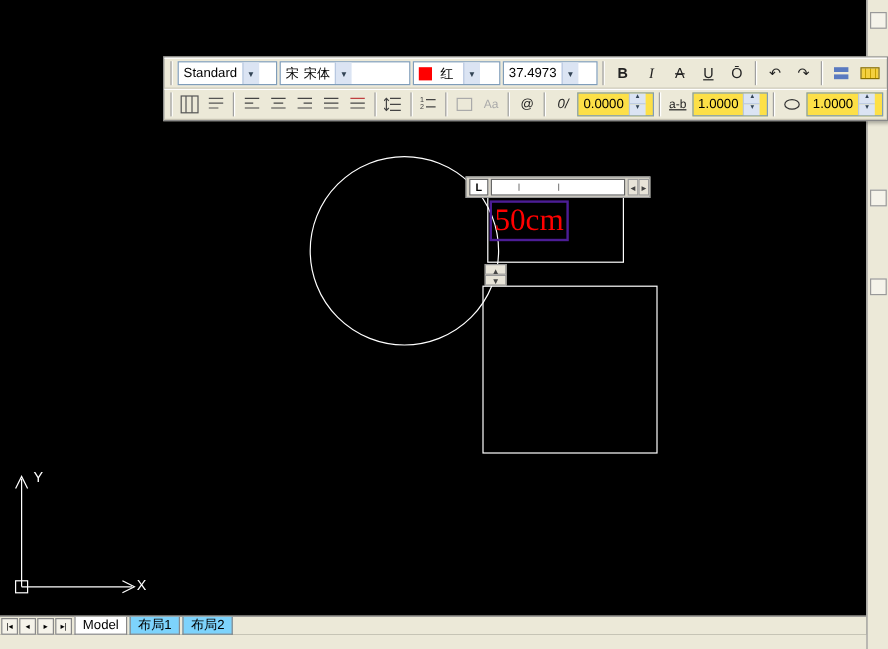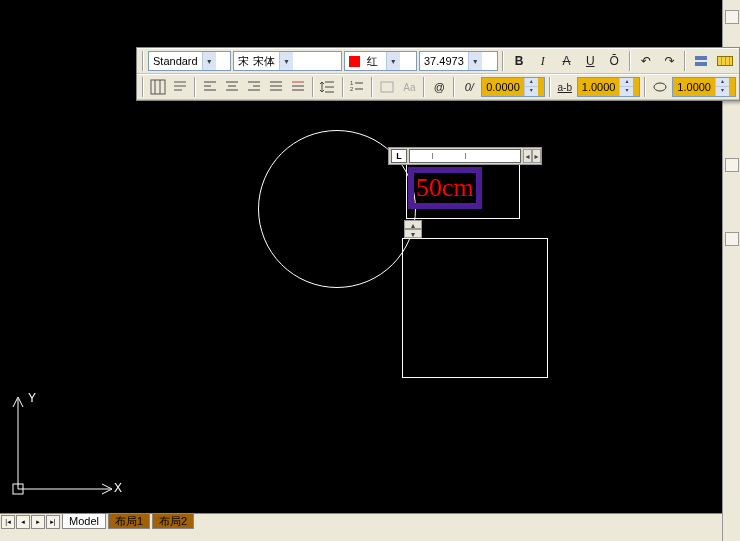--- a/index.html
+++ b/index.html
@@ -11,47 +11,47 @@
   .palette { position: absolute; left: 136px; top: 47px; width: 604px; background: #ece9d8; border: 1px solid #888; box-shadow: 2px 2px 3px rgba(0,0,0,0.3); }
   .palette-title { height: 20px; background: linear-gradient(to bottom,#6a8fe8,#2b4eb7); color: #fff; font-size: 12px; line-height: 20px; padding: 0 6px; }
   .tool-row { display: flex; align-items: center; height: 26px; padding: 1px 3px; gap: 2px; border-top: 1px solid #fff; border-bottom: 1px solid #c8c4b4; }
   .sep { width: 2px; height: 20px; border-left: 1px solid #a0a0a0; border-right: 1px solid #fff; margin: 0 2px; }
   .dd { display: flex; align-items: center; height: 20px; background: #fff; border: 1px solid #7f9db9; font-size: 11px; }
   .dd span { padding: 0 4px; white-space: nowrap; overflow: hidden; }
   .dd .arrow { width: 14px; height: 18px; background: #dbe4f3; display: flex; align-items: center; justify-content: center; font-size: 8px; color: #4a6; color:#345; border-left:1px solid #b8c8e0;}
   .dd .arrow::before { content: "▾"; color: #345; }
   .btn { width: 22px; height: 22px; display: flex; align-items: center; justify-content: center; font-size: 12px; color: #222; border: 1px solid transparent; cursor: pointer; }
   .swatch { width: 11px; height: 11px; background: #f00; margin-right: 3px; display: inline-block; }
-  .numbox { display:flex; align-items:center; height:20px; background:#eab308; border:1px solid #7f9db9; font-size:11px;}
+  .numbox { display:flex; align-items:center; height:20px; background:#fde047; border:1px solid #7f9db9; font-size:11px;}
   .numbox span { padding: 0 4px; }
   .spin { width:14px; display:flex; flex-direction:column; border-left:1px solid #b8c8e0;}
   .spin div { height:9px; font-size:6px; line-height:6px; text-align:center; background:#dbe4f3; color:#345;}
   .spin div:first-child { border-bottom:1px solid #b8c8e0;}
   .glyph-btn { width:22px;height:40px; display:flex;align-items:center;justify-content:center; font-size:11px; color:#222; }
   
   .circle { position:absolute; border:1px solid #fff; border-radius:50%; }
   .rect { position:absolute; border:1px solid #fff; }
   .mtext-box { position:absolute; }
   .mtext-ruler { height:18px; background:#d8d4c8; border:1px solid #999; display:flex; align-items:center; position:relative;}
   .mtext-ruler .l-tab { width:16px;height:14px; background:#fff; border:1px solid #666; font-size:9px; display:flex;align-items:center;justify-content:center; margin-left:2px; font-weight:bold;}
   .mtext-ruler .scale { flex:1; height:14px; background:#fff; border:1px solid #666; margin:0 2px; position:relative;}
   .mtext-ruler .scale::before { content:""; position:absolute; left:20%; top:3px; bottom:3px; border-left:1px solid #888;}
   .mtext-ruler .scale::after { content:""; position:absolute; left:50%; top:3px; bottom:3px; border-left:1px solid #888;}
   .mtext-ruler .harrows { width:18px; height:14px; background:#d8d4c8; display:flex;}
   .mtext-ruler .harrows div { width:9px; font-size:8px; text-align:center; line-height:14px; color:#444; background:#e8e4d8; border:1px solid #999;}
-  .mtext-text { font-family: SimSun, serif; color:#f00; background:transparent; border:6px solid #4c1d95;}
+  .mtext-text { font-family: SimSun, serif; color:#f00; background:transparent; border:2px solid #4c1d95;}
   .varrows { position:absolute; width:18px; background:#d8d4c8; display:flex; flex-direction:column;}
   .varrows div { height:9px; font-size:8px; text-align:center; line-height:9px; color:#444; background:#e8e4d8; border:1px solid #999;}
   
   .ucs { position:absolute; left:10px; bottom:28px; width:110px; height:110px; color:#fff; font-size:12px;}
   .ucs svg { overflow:visible; }
   
   .tabs-bar { position:absolute; left:0; bottom:0; height:16px; width:722px; background:#ece9d8; border-top:1px solid #888; display:flex; align-items:center; font-size:11px;}
   .tabs-bar .navbtn { width:14px; height:14px; border:1px solid #888; background:#f5f3ea; font-size:7px; display:flex;align-items:center;justify-content:center; margin-left:1px;}
-  .tabs-bar .tab { padding: 0 6px; height:15px; line-height:15px; border:1px solid #888; border-top:none; margin-left:2px; background:#a16207;}
+  .tabs-bar .tab { padding: 0 6px; height:15px; line-height:15px; border:1px solid #888; border-top:none; margin-left:2px; background:#7dd3fc;}
   .tabs-bar .tab.active { background:#fff; }
   .ruler-yellow { width:22px;height:22px;display:flex;align-items:center;justify-content:center;}
   .ruler-yellow .bar { width:16px;height:10px; background: repeating-linear-gradient(90deg,#f4d040,#f4d040 3px,#c8a000 3px,#c8a000 4px); border:1px solid #8a7000;}
   svg.icon { width:16px;height:16px; }
 </style>
 </head>
 <body>
 
 <div class="canvas-area">
 

